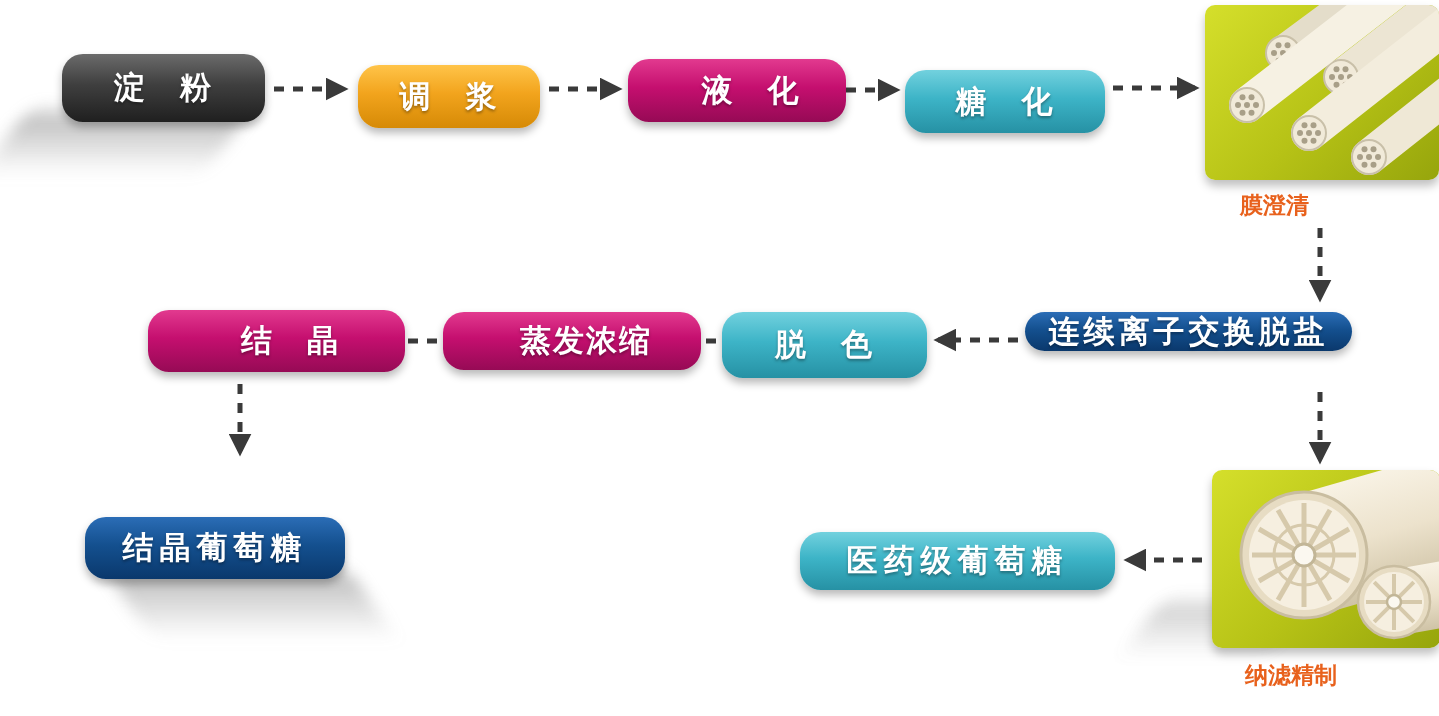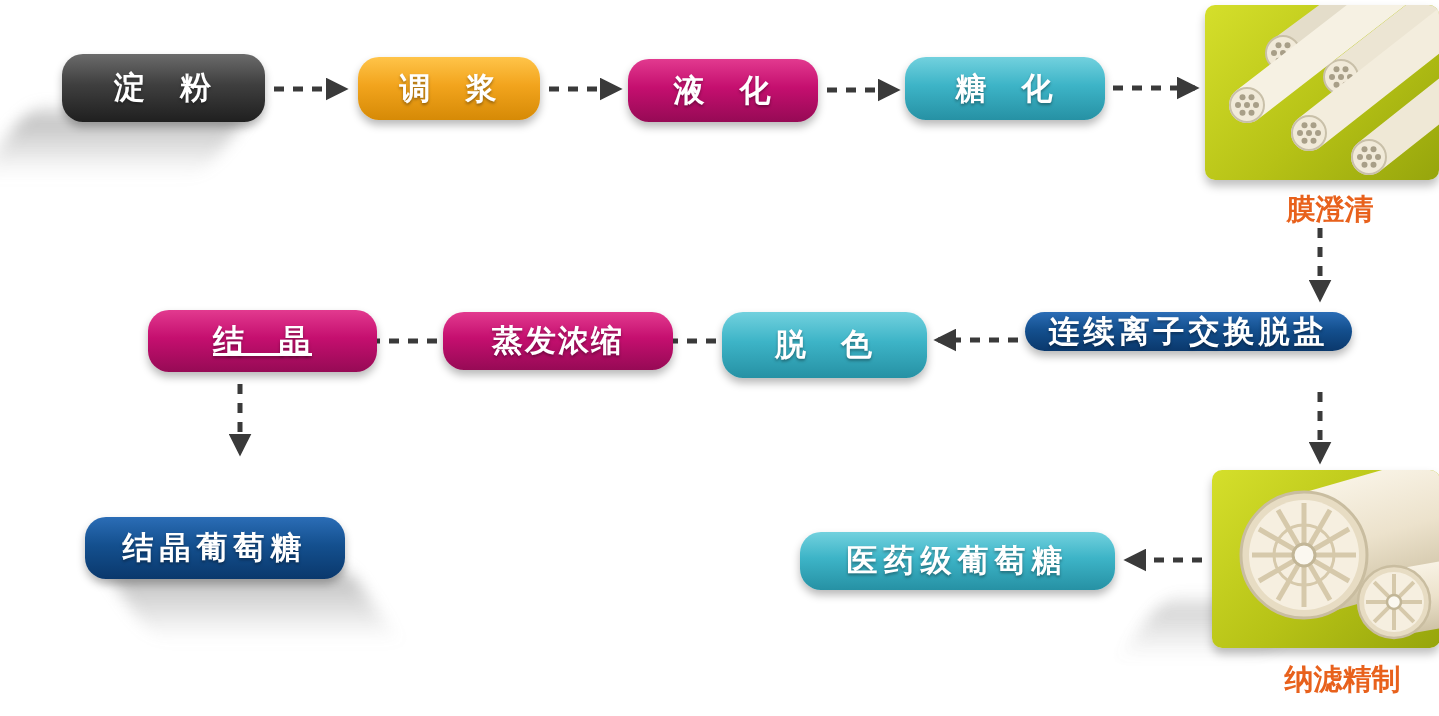--- a/index.html
+++ b/index.html
@@ -14,52 +14,52 @@
   .node{
     position:absolute;
     display:flex;align-items:center;justify-content:center;
     color:#fff;font-weight:bold;font-size:31px;letter-spacing:2px;
     border-radius:21px;
     text-shadow:0 2px 3px rgba(0,0,0,.35);
     box-shadow:0 5px 9px rgba(0,0,0,.28);
     z-index:3;
   }
   .c-dark   {background:linear-gradient(180deg,#6b6b6b,#3f3f3f 45%,#1f1f1f);}
-  .c-orange {background:linear-gradient(180deg,#ffc449,#f2a41d 45%,#d68a06);}
-  .c-magenta{background:linear-gradient(180deg,#e23a8f,#c50f6f 45%,#960a55);}
+  .c-orange {background:linear-gradient(180deg,#ffc449,#f2a41d 45%,#d68a06);margin-top:8px;}
+  .c-magenta{background:linear-gradient(180deg,#e23a8f,#c50f6f 45%,#960a55);padding-left:28px;}
   .c-teal   {background:linear-gradient(180deg,#72d1de,#3db4c7 45%,#2691a4);}
   .c-blue   {background:linear-gradient(180deg,#2b6db6,#14508f 45%,#0a386c);}
 
   #node-starch          {left:62px;  top:54px;  width:203px; height:68px;}
   #node-slurry          {left:358px; top:57px;  width:182px; height:63px;}
   #node-liquefaction    {left:628px; top:59px;  width:190px; height:63px;}
-  #node-saccharification{left:905px; top:57px;  width:200px; height:63px;}
+  #node-saccharification{left:905px; top:70px;  width:200px; height:63px;}
   #node-ion             {left:1025px;top:312px; width:327px; height:39px; letter-spacing:4px;}
   #node-decolor         {left:722px; top:312px; width:205px; height:66px;}
   #node-evap            {left:443px; top:312px; width:230px; height:58px;}
-  #node-cryst           {left:148px; top:310px; width:229px; height:62px;text-decoration:underline;}
+  #node-cryst           {left:148px; top:310px; width:229px; height:62px;}
   #node-cryst-glucose   {left:85px;  top:517px; width:260px; height:62px; letter-spacing:6px;}
   #node-pharma          {left:800px; top:532px; width:315px; height:58px; letter-spacing:6px;}
 
   
   .photo{
     position:absolute;border-radius:10px;overflow:hidden;
     background:linear-gradient(135deg,#d5df2b,#b6c216 55%,#96a50c);
     box-shadow:0 6px 10px rgba(0,0,0,.25);
     z-index:3;
   }
   #img-ceramic{left:1205px;top:5px;  width:234px;height:175px;}
   #img-spiral {left:1212px;top:470px;width:228px;height:178px;}
   .photo svg{display:block;width:100%;height:100%;}
 
   
   .caption{
-    position:absolute;text-align:center;
+    position:absolute;text-align:left;
     font-family:"Liberation Serif", serif;
-    font-weight:bold;font-size:29px;color:#e8611c;
+    font-weight:bold;font-size:23px;color:#e8611c;
     z-index:3;
   }
   #caption-membrane{left:1240px;top:190px;width:180px;}
   #caption-nano    {left:1245px;top:660px;width:195px;}
 
   
   .wedge{
     position:absolute;z-index:1;filter:blur(9px);
     background:linear-gradient(to bottom,rgba(115,115,115,.5),rgba(170,170,170,0));
     transform-origin:top;

